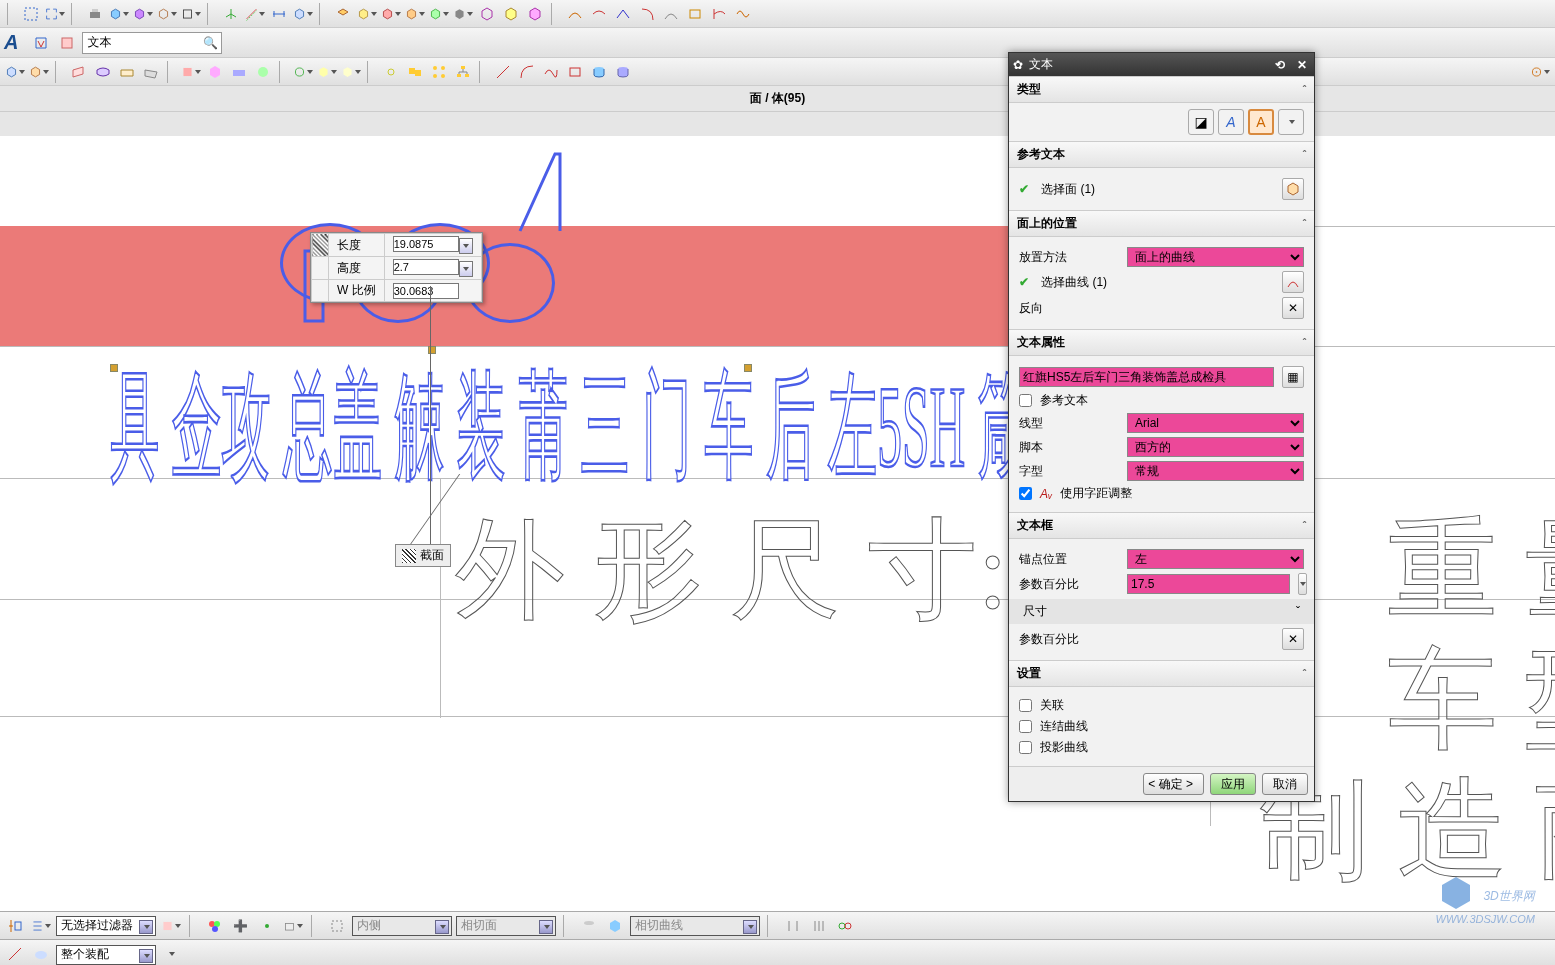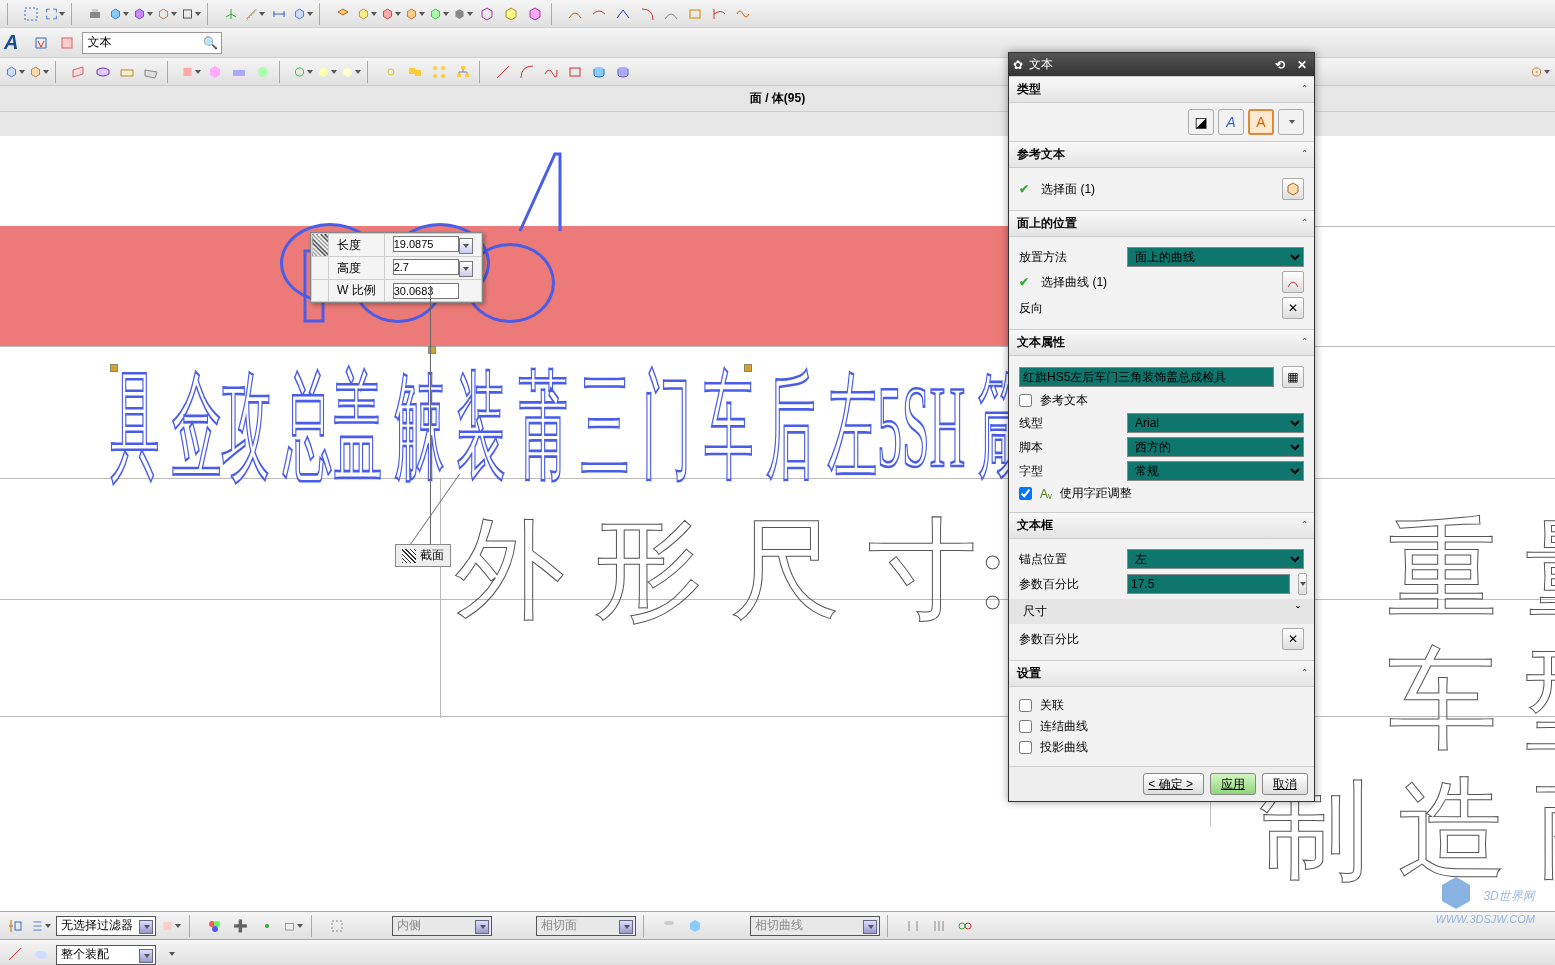--- a/index.html
+++ b/index.html
@@ -37,35 +37,35 @@
 .section-tag .hatch{width:14px;height:14px;background:repeating-linear-gradient(45deg,#333,#333 1px,#fff 1px,#fff 3px);}
 .panel{position:absolute;top:52px;right:240px;width:307px;background:#f2f2f2;border:1px solid #333;box-shadow:0 0 8px rgba(0,0,0,.4);}
 .panel-title{display:flex;align-items:center;background:linear-gradient(#555,#333);color:#fff;padding:3px 4px;gap:6px;}
 .panel-title .spacer{flex:1;}
 .panel-title .pbtn{color:#fff;cursor:pointer;font-weight:bold;padding:0 3px;}
 .panel-section-hd{display:flex;align-items:center;justify-content:space-between;padding:4px 8px;background:linear-gradient(#f8f8f8,#e4e4e4);border-top:1px solid #ccc;border-bottom:1px solid #ccc;font-weight:bold;}
 .panel-section-hd .chev{font-size:10px;color:#666;}
 .panel-body{padding:6px 10px;}
 .panel-row{display:flex;align-items:center;margin:4px 0;gap:8px;}
 .panel-row label{flex:0 0 100px;}
-.panel-row select,.panel-row input[type=text]{flex:1;height:20px;border:1px solid #888;background:#0f766e;padding:0 3px;}
+.panel-row select,.panel-row input[type=text]{flex:1;height:20px;border:1px solid #888;background:#ec4899;padding:0 3px;}
 .panel-row .icon-btn{width:22px;height:22px;border:1px solid #aaa;background:linear-gradient(#fff,#ddd);display:flex;align-items:center;justify-content:center;border-radius:2px;}
 .panel-row .check{color:#3a3;font-weight:bold;margin-right:4px;}
 .type-icons{display:flex;justify-content:flex-end;gap:4px;padding:6px 10px;}
 .type-icons .ti{width:26px;height:26px;border:1px solid #aaa;border-radius:3px;display:flex;align-items:center;justify-content:center;font-size:14px;}
 .type-icons .ti.sel{border:2px solid #d88a3f;background:#ffe8d0;}
 .panel-footer{display:flex;justify-content:flex-end;gap:6px;padding:6px;background:#eee;border-top:1px solid #ccc;}
-.panel-footer button{height:22px;padding:0 10px;border:1px solid #888;border-radius:3px;background:linear-gradient(#fff,#ddd);cursor:pointer;text-decoration:underline;}
+.panel-footer button{height:22px;padding:0 10px;border:1px solid #888;border-radius:3px;background:linear-gradient(#fff,#ddd);cursor:pointer;}
 .panel-footer .ok{padding-left:4px;}
 .panel-footer .apply{background:linear-gradient(#d4f5c4,#8fd67a);}
 .bottom-bar{position:absolute;left:0;right:0;bottom:26px;height:28px;background:linear-gradient(#f5f5f5,#e0e0e0);border-top:1px solid #aaa;display:flex;align-items:center;gap:4px;padding:0 4px;}
 .bottom-bar2{position:absolute;left:0;right:0;bottom:0;height:26px;background:linear-gradient(#f5f5f5,#e0e0e0);border-top:1px solid #aaa;display:flex;align-items:flex-end;gap:4px;padding:0 4px;margin-top:28px;}
 .combo{height:20px;border:1px solid #555;background:#fff;padding:0 18px 0 4px;min-width:100px;position:relative;}
 .combo .drop2{position:absolute;right:2px;top:3px;width:14px;height:14px;background:linear-gradient(#ddf,#99c);border:1px solid #668;display:flex;align-items:center;justify-content:center;}
-.disabled-combo{background:#e8e8e8;color:#888;margin-left:40px;}
+.disabled-combo{background:#e8e8e8;color:#888;}
 .watermark{position:absolute;right:20px;bottom:40px;font-size:28px;font-weight:normal;color:rgba(60,120,200,.5);font-style:italic;}
 .anchor-dot{position:absolute;width:8px;height:8px;background:#d4a030;border:1px solid #886;}
 </style>
 </head>
 <body>
 
 <div class="toolbar-row">
   <div class="toolbar-sep"></div>
   <div class="tb-icon">
       <svg viewBox="0 0 16 16">
@@ -546,21 +546,21 @@
     <div class="panel-row">
         <label>脚本</label>
       <select><option>西方的</option></select>
       </div>
     <div class="panel-row">
         <label>字型</label>
       <select><option>常规</option></select>
       </div>
     <div class="panel-row">
         <input type="checkbox" checked="" style="">
-      <span style="color:#4d7c0f;">Aᵥ</span>
+      <span style="color:#b91c1c;font-style:italic">Aᵥ</span>
       <span>使用字距调整</span>
       </div>
   </div>
 
   <div class="panel-section-hd">
       <span>文本框</span>
       <span class="chev">ˆ</span>
     </div>
   <div class="panel-body">
     <div class="panel-row">

